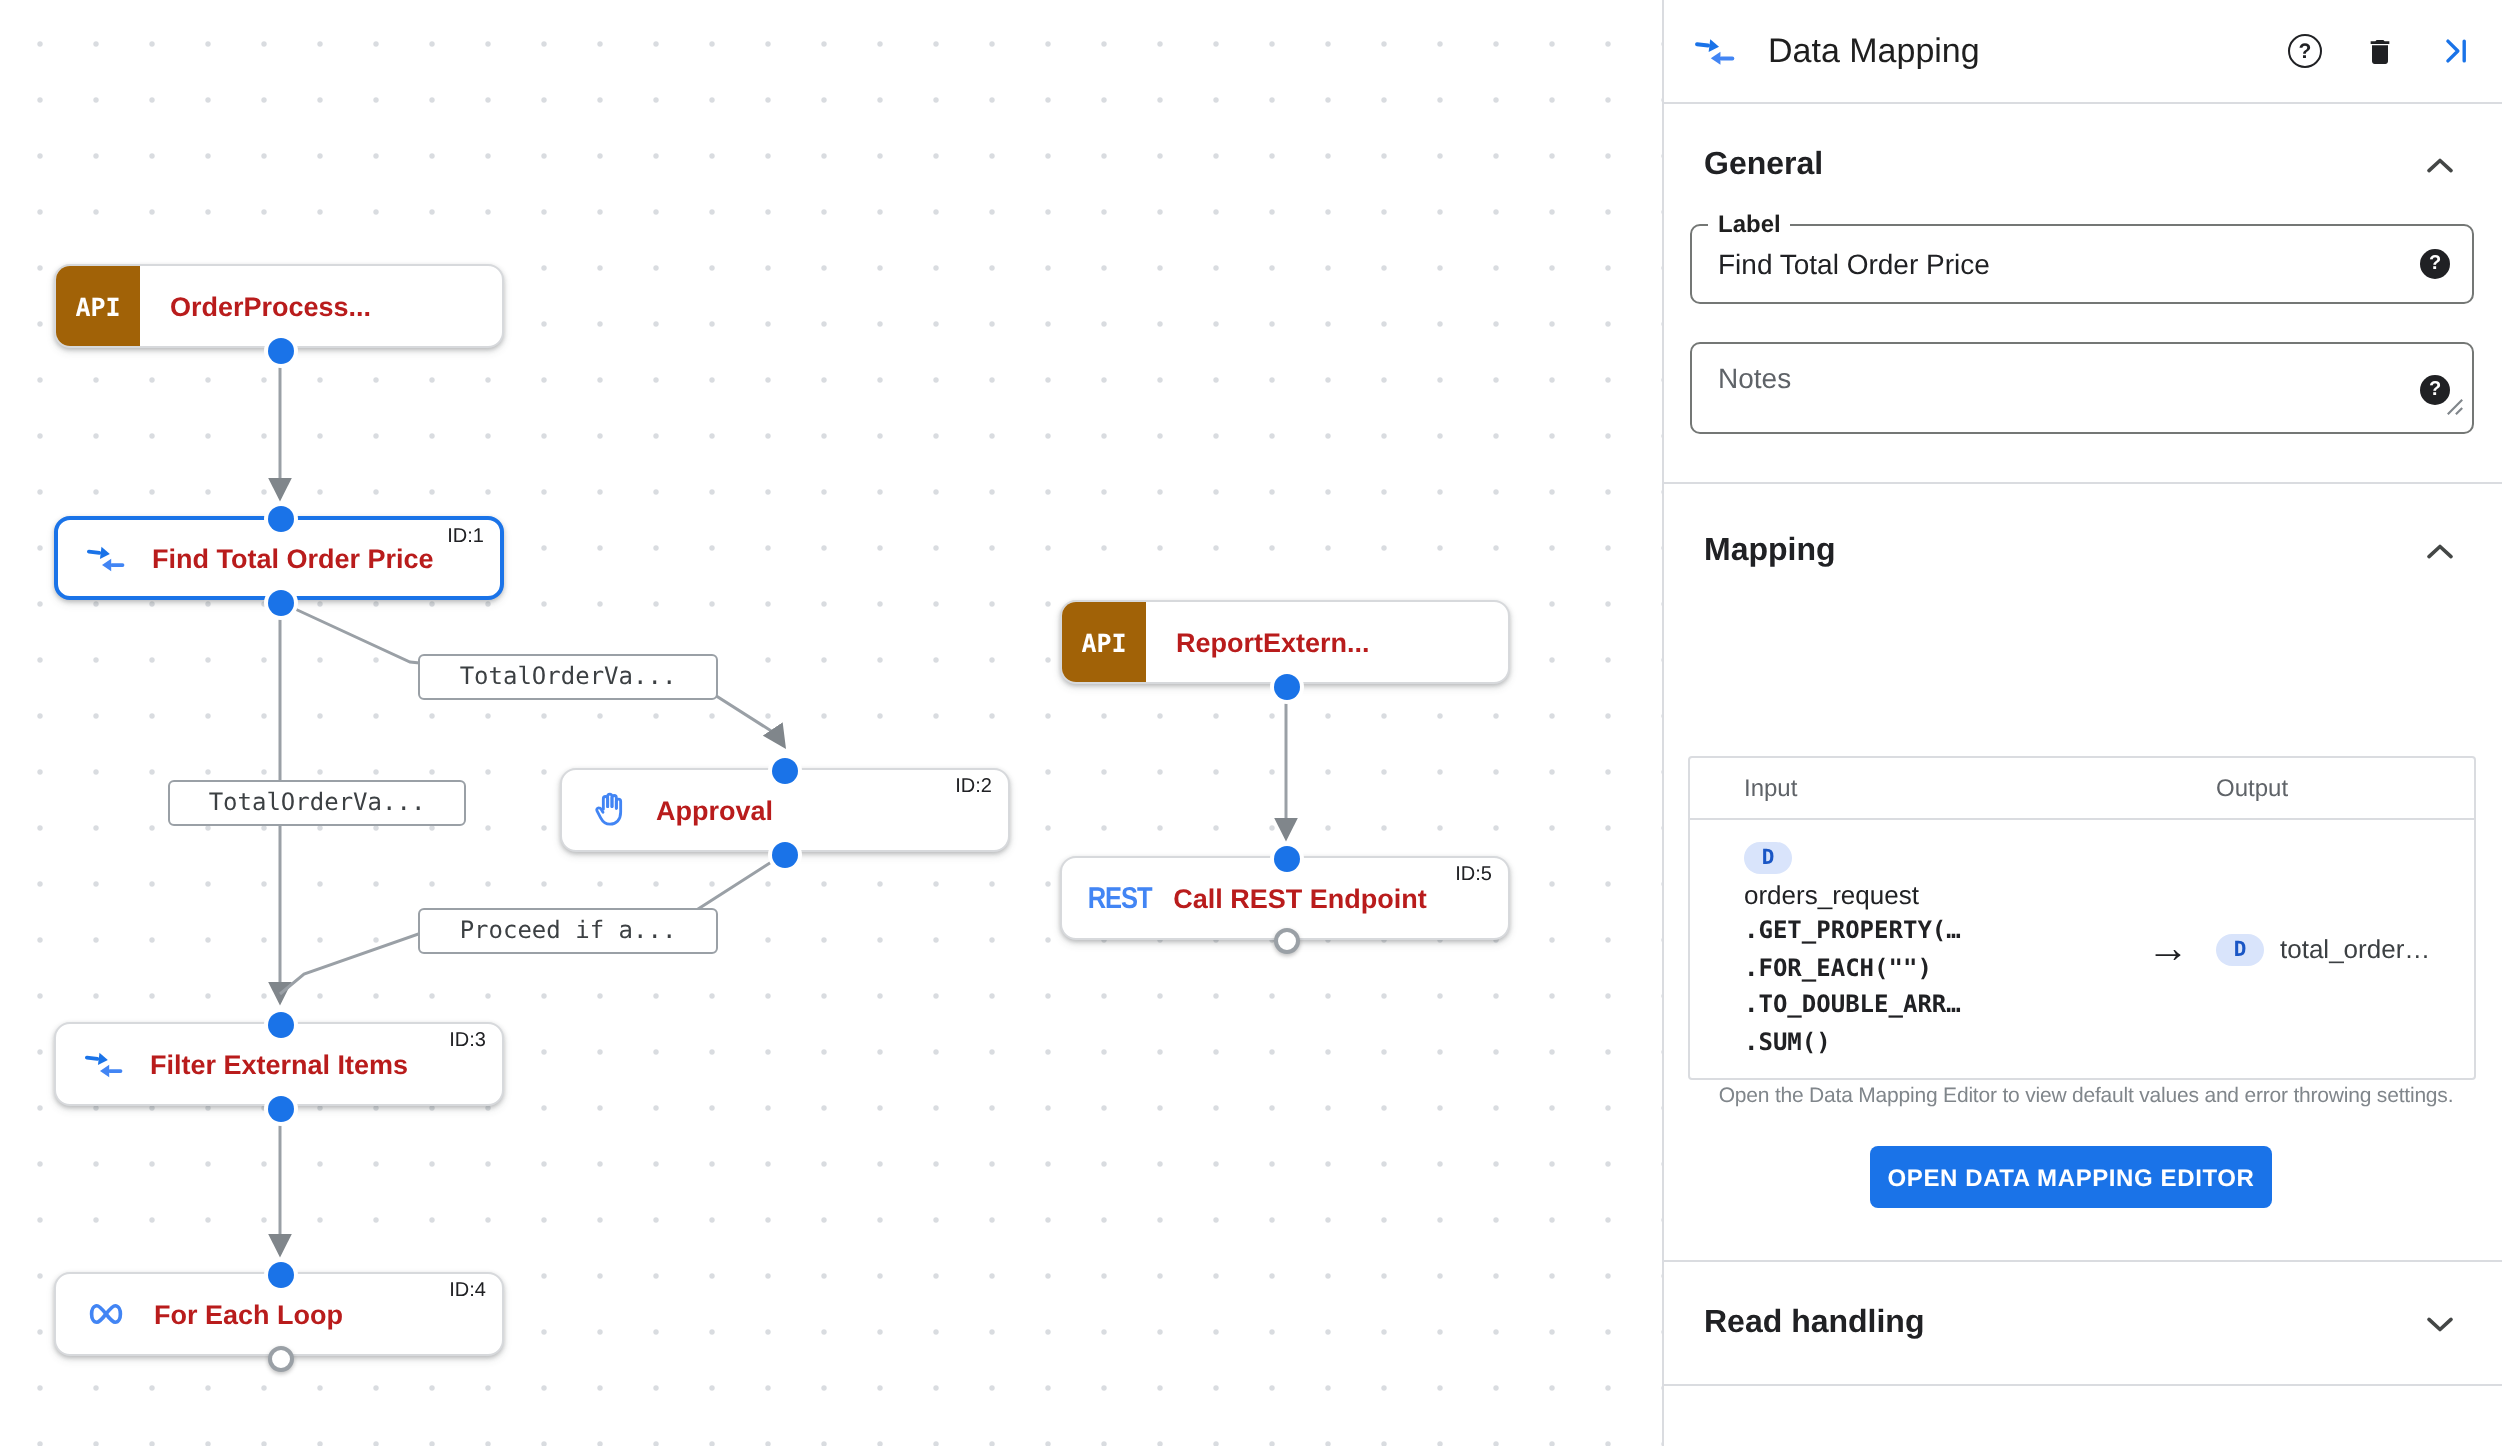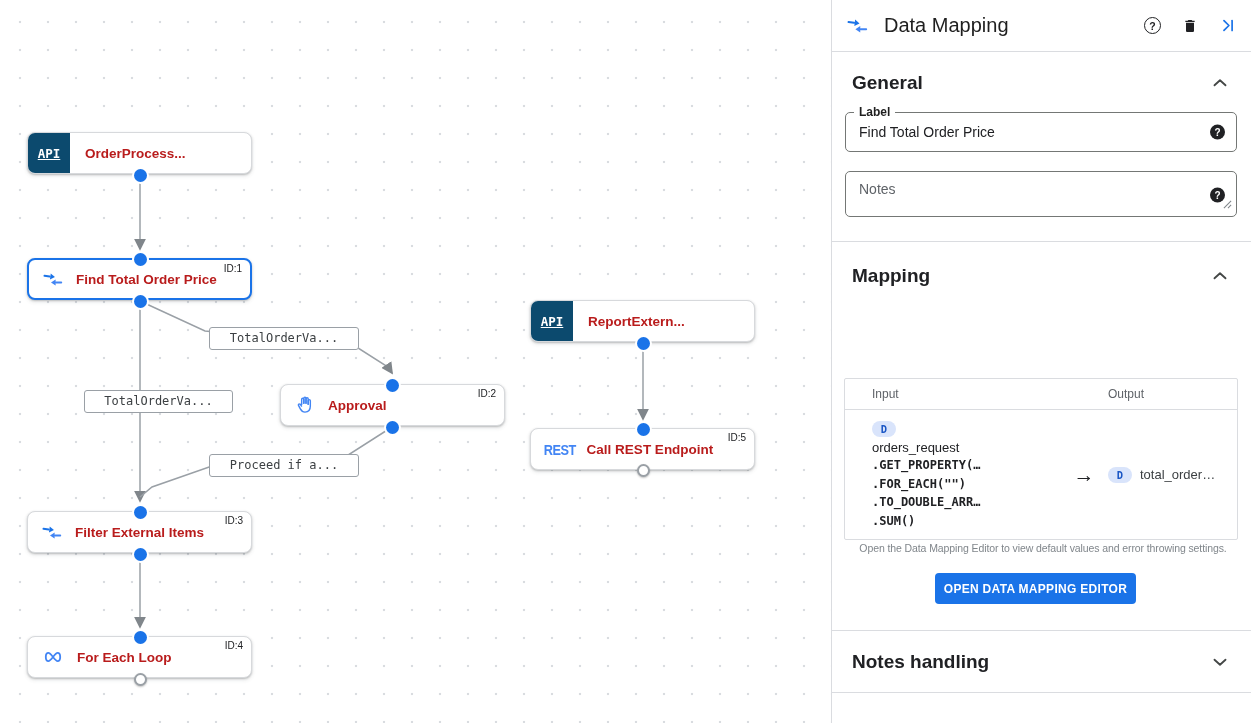--- a/index.html
+++ b/index.html
@@ -18,48 +18,48 @@
     border:1px solid #9aa0a6; border-radius:3px; text-align:center;
     line-height:21px; font-family:"DejaVu Sans Mono", monospace; font-size:12px;
     color:#3c4043; }
 
   .node { position:absolute; z-index:3; width:225px; height:42px; background:#fff;
     border:1px solid #d7d9dc; border-radius:8px; display:flex; align-items:center;
     box-shadow:0 1px 2px rgba(60,64,67,.28), 0 2px 4px rgba(60,64,67,.12); }
   .node.selected { border:2px solid #1a73e8; }
   .node-title { font-size:13.5px; font-weight:bold; color:#b91c1c; white-space:nowrap; }
   .node-id { position:absolute; top:3px; right:8px; font-size:10px; color:#202124; }
-  .badge-api { width:42px; align-self:stretch; background:#0c4a6e; color:#fff;
+  .badge-api { width:42px; align-self:stretch; background:#a16207; color:#fff;
     border-radius:7px 0 0 7px; display:flex; align-items:center; justify-content:center;
     font-family:"DejaVu Sans Mono", monospace; font-weight:bold; font-size:12.5px;
-    margin-right:15px; flex:none;text-decoration:underline; }
+    margin-right:15px; flex:none; }
   .badge-rest { color:#4285f4; font-weight:bold; font-size:15px; letter-spacing:-0.6px;
     transform:scaleX(.85); margin:0 8px 0 10px; flex:none;
     font-family:"Liberation Sans", sans-serif; }
   .node-icon { margin:0 13px 0 14px; display:flex; flex:none; }
 
   .port { position:absolute; z-index:4; width:13px; height:13px; border-radius:50%; }
   .port.blue { background:#1a73e8; box-shadow:0 0 0 2px #fff; }
   .port.open { background:#fff; border:2px solid #9aa0a6; box-shadow:0 1px 2px rgba(0,0,0,.25); }
 
   
   .panel { position:absolute; left:831px; top:0; width:420px; height:723px;
     background:#fff; border-left:1px solid #dadce0; }
   .panel-hdr { position:absolute; top:0; left:0; right:0; height:52px;
     border-bottom:1px solid #dadce0; display:flex; align-items:center; padding:0 15px; }
-  .panel-title { font-size:20px; color:#1f1f1f; margin-left:16px; flex:1; }
+  .panel-title { font-size:17px; color:#1f1f1f; margin-left:16px; flex:1; }
   .hdr-icons { display:flex; align-items:center; gap:21px; }
   .qmark-outline { width:17px; height:17px; border:1.6px solid #202124; border-radius:50%;
     font-size:10.5px; font-weight:bold; color:#202124; display:flex; align-items:center;
     justify-content:center; }
   .icon-btn { display:flex; align-items:center; cursor:pointer; background:none; border:none; }
 
   .sec-row { position:absolute; left:0; right:0; height:32px; padding:0 20px;
     display:flex; align-items:center; justify-content:space-between; }
-  .sec-title { font-size:19px; font-weight:bold; color:#202124; }
+  .sec-title { font-size:16px; font-weight:bold; color:#202124; }
 
   .divider { position:absolute; left:0; right:0; border-top:1px solid #dadce0; }
 
   .fld { position:absolute; left:13px; width:392px; border:1px solid #747775;
     border-radius:5px; background:#fff; }
   .fld-label { position:absolute; top:-7px; left:8px; background:#fff; padding:0 5px;
     font-size:12px; font-weight:bold; color:#1f1f1f; line-height:13px; }
   .fld input { width:100%; height:100%; border:none; outline:none; background:none;
     font-family:"Liberation Sans", sans-serif; font-size:14px; color:#202124;
     padding:0 36px 0 13px; }
@@ -304,21 +304,21 @@
       </div>
     </div>
 
     <div class="map-caption" style="top:542px;">Open the Data Mapping Editor to view default values and error throwing settings.</div>
 
     <button class="open-btn" style="top:573px;">OPEN DATA MAPPING EDITOR</button>
 
     <div class="divider" style="top:630px;"></div>
 
     <div class="sec-row" style="top:646px;">
-      <span class="sec-title">Notes handling</span>
+      <span class="sec-title">Read handling</span>
       <span style="display:flex;">
         <svg width="22" height="22" viewBox="0 0 24 24" fill="none" stroke="#444746" stroke-width="2" stroke-linecap="round" stroke-linejoin="round">
             <path d="M6 9.5 L12 15 L18 9.5"></path>
           </svg>
       </span>
     </div>
 
     <div class="divider" style="top:692px;"></div>
   </div>
 </div>

